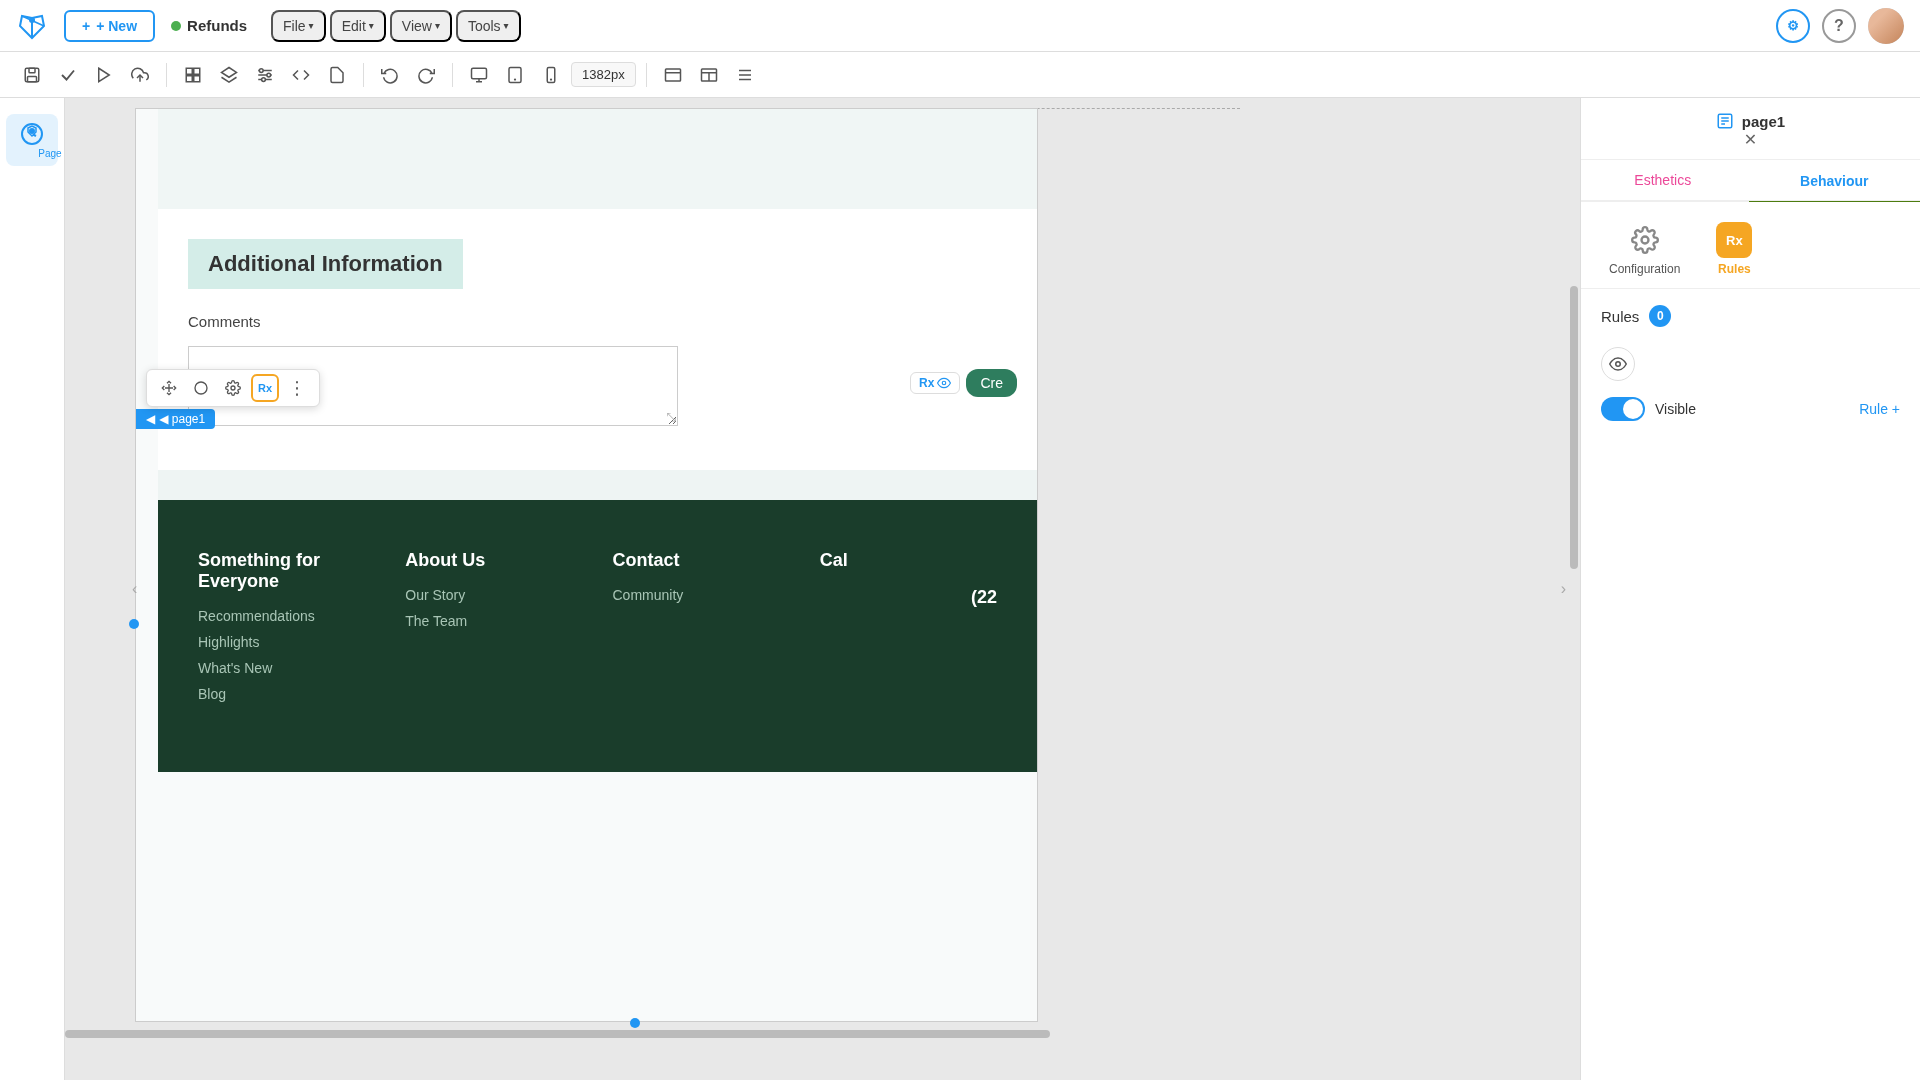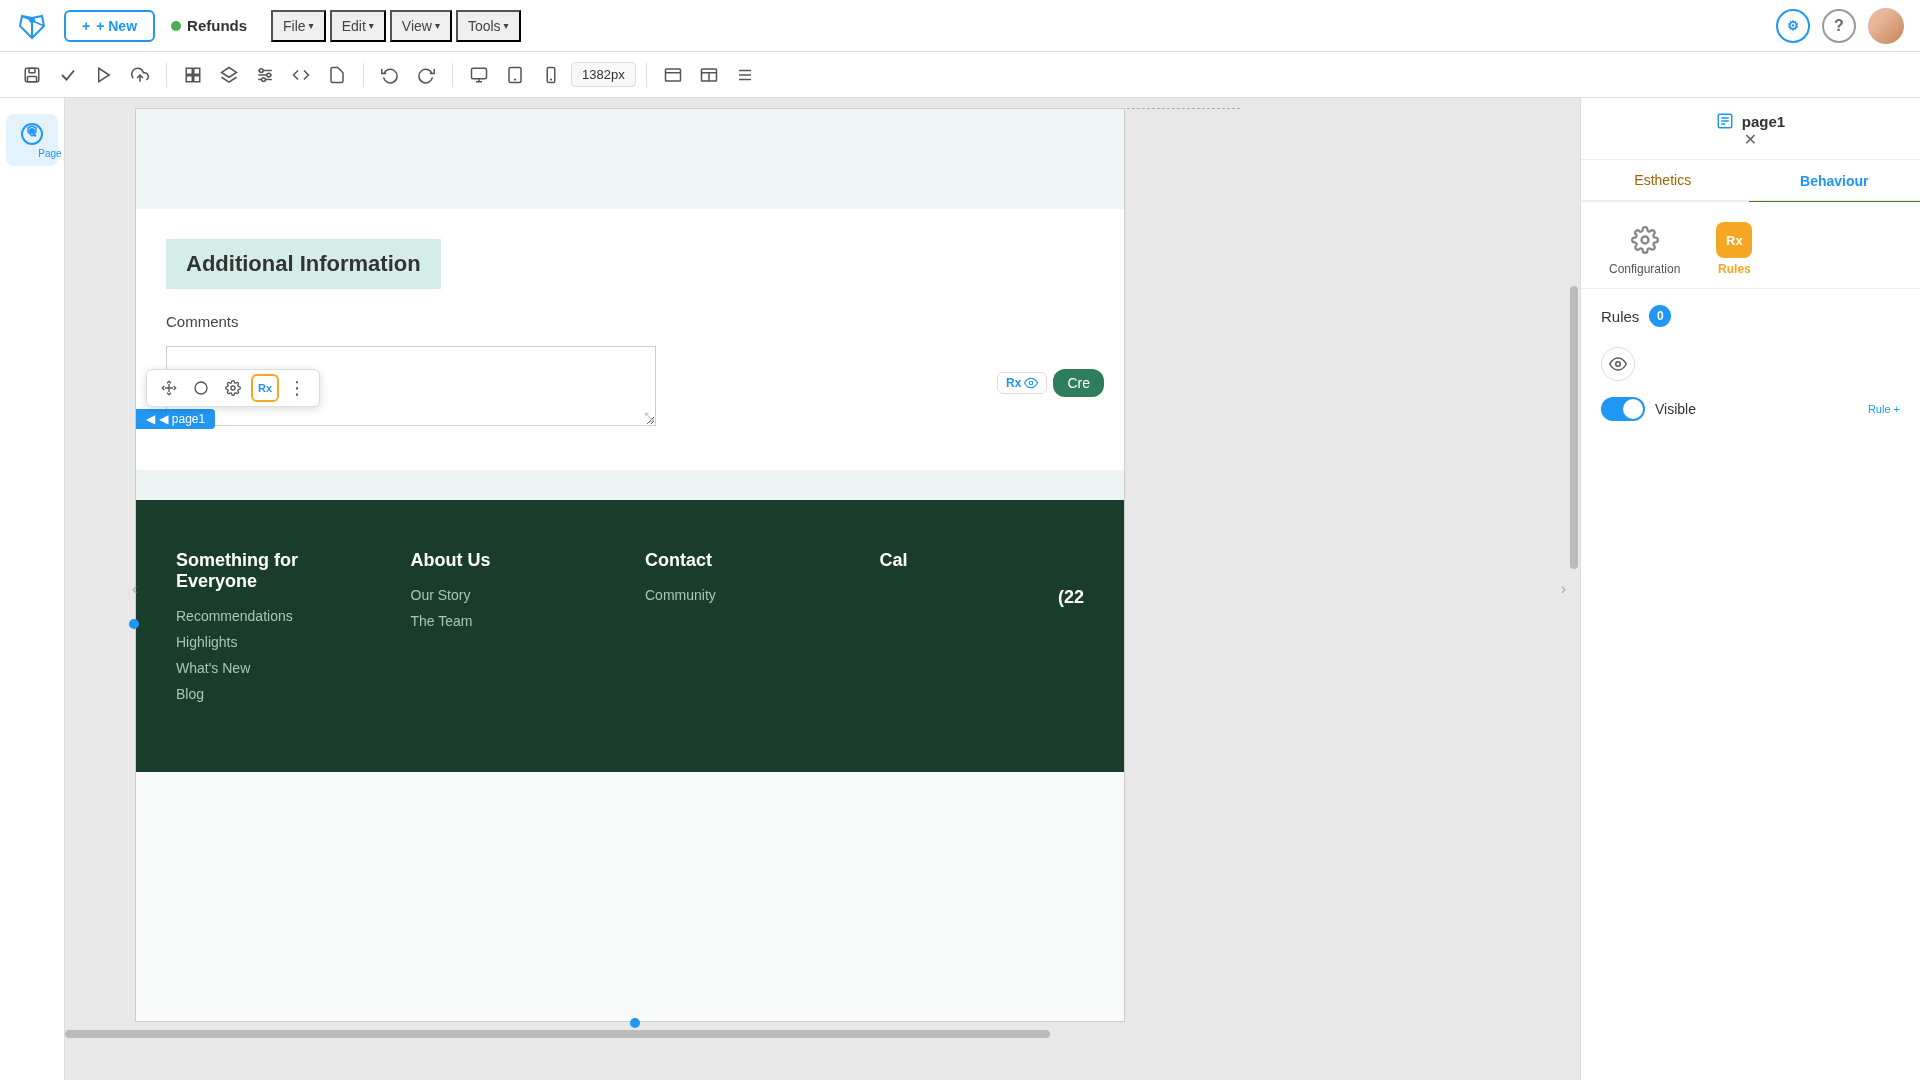--- a/index.html
+++ b/index.html
@@ -15,21 +15,21 @@
       border: 2px solid #2196F3; border-radius: 6px; padding: 6px 16px;
       background: #fff; color: #2196F3; font-size: 14px; font-weight: 600; cursor: pointer;
     }
     .project-name {
       display: flex; align-items: center; gap: 6px; font-size: 15px; font-weight: 600; color: #333;
     }
     .dot-green { width: 10px; height: 10px; border-radius: 50%; background: #4CAF50; }
     .nav-menus { display: flex; gap: 4px; margin-left: 8px; }
     .nav-menu-item {
       padding: 6px 10px; font-size: 14px; color: #444; cursor: pointer;
-      border-radius: 0; display: flex; align-items: center; gap: 3px;
+      border-radius: 8px; display: flex; align-items: center; gap: 3px;
     }
     .chevron { font-size: 10px; }
     .nav-spacer { flex: 1; }
     .nav-right { display: flex; align-items: center; gap: 12px; }
     .nav-icon-btn {
       width: 34px; height: 34px; border-radius: 50%; border: 2px solid #2196F3;
       background: #fff; color: #2196F3; font-size: 13px; font-weight: 700;
       display: flex; align-items: center; justify-content: center; cursor: pointer;
     }
     .help-btn {
@@ -153,21 +153,21 @@
     .panel-tabs {
       display: flex; border-bottom: 2px solid #eee;
     }
     .panel-tab {
       flex: 1; padding: 12px; text-align: center; font-size: 14px;
       color: #2196F3; cursor: pointer; border: none; background: none;
     }
     .panel-tab.active {
       border-bottom: 1px solid #4d7c0f; font-weight: 700; margin-bottom: -2px;
     }
-    .panel-tab:not(.active) { color: #a16207; border-bottom: none; padding-left: 8px; }
+    .panel-tab:not(.active) { color: #ec4899; border-bottom: none; padding-left: 8px; }
 
     
     .panel-sub-tabs {
       display: flex; gap: 20px; padding: 16px 20px 8px;
       border-bottom: 1px solid #eee;
     }
     .sub-tab {
       display: flex; flex-direction: column; align-items: center; gap: 4px;
       cursor: pointer; padding: 4px 8px;
     }
@@ -202,21 +202,21 @@
     .toggle-switch {
       width: 44px; height: 24px; border-radius: 12px; background: #2196F3;
       position: relative; cursor: pointer;
     }
     .toggle-knob {
       width: 20px; height: 20px; border-radius: 50%; background: #fff;
       position: absolute; top: 2px; right: 2px;
     }
     .visible-label { font-size: 14px; color: #333; }
     .rule-plus {
-      margin-left: auto; color: #2196F3; font-size: 11px; cursor: pointer;
+      margin-left: auto; color: #2196F3; font-size: 14px; cursor: pointer;
       display: flex; align-items: center; gap: 2px;
     }
   </style>
 </head>
 <body>
 
 <div class="top-nav">
 
   <svg width="32" height="32" viewBox="0 0 32 32">
     <path d="M6 6 L16 8 L26 6 L28 16 L16 28 L4 16 Z" fill="none" stroke="#2196F3" stroke-width="2"></path>
@@ -406,21 +406,21 @@
         <circle cx="12" cy="9" r="2" fill="#2196F3"></circle>
       </svg>
       <span class="sidebar-item-label">Page</span>
     </div>
   </div>
 
   <div class="canvas-area">
 
     <div style="position:absolute;top:10px;left:70px;right:340px;height:2px;background:transparent;border-top:1px dashed #aaa;"></div>
 
-    <div class="page-canvas" style="position:absolute;top:10px;left:70px;width:990px;bottom:58px;overflow:hidden;">
+    <div class="page-canvas" style="position:absolute;top:10px;left:70px;width:903px;bottom:58px;overflow:hidden;padding-left:22px;">
 
       <div style="background:#f0f6f5;height:100px;"></div>
 
       <div class="form-section" style="background:#fff;padding:30px 30px 40px;">
         <div class="additional-info-header">
           <span>Additional Information</span>
         </div>
         <div class="comments-label">Comments</div>
         <div style="position:relative;display:inline-block;">
           <textarea class="comments-textarea" style="width: 490px; height: 80px; border: 1px solid rgb(204, 204, 204); resize: both; font-size: 14px; padding: 6px; background: rgb(255, 255, 255);"></textarea>

